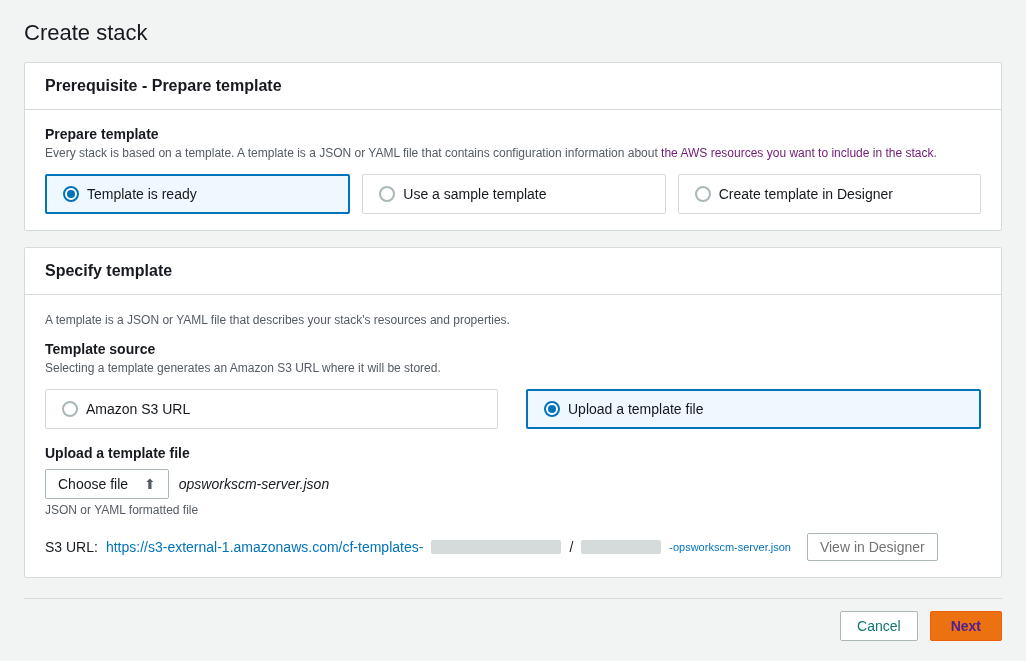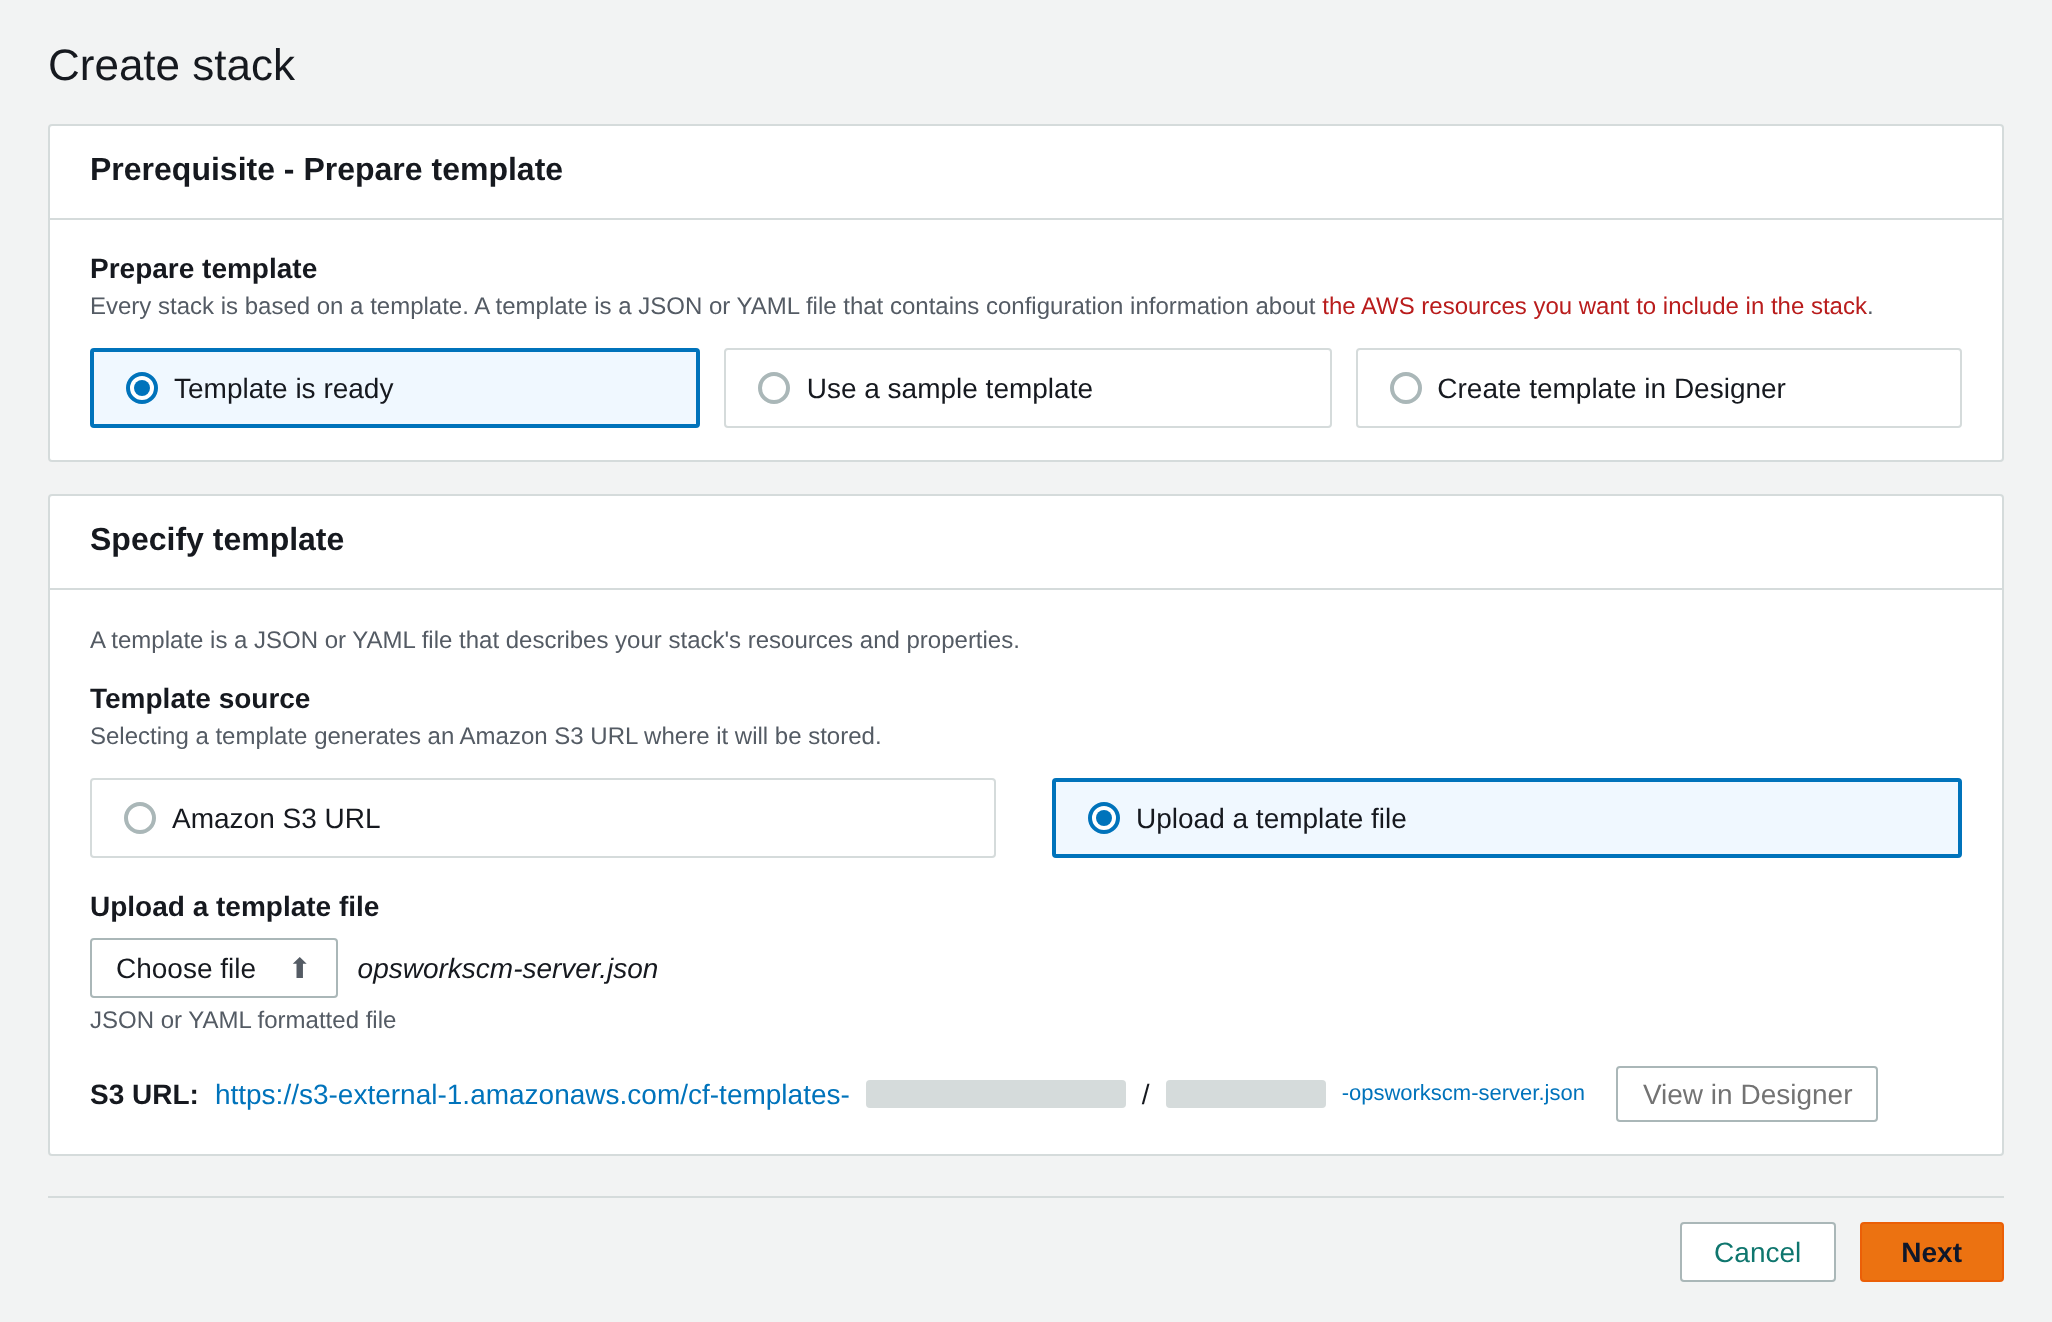--- a/index.html
+++ b/index.html
@@ -46,21 +46,21 @@
       color: #16191f;
       margin-bottom: 2px;
     }
     .field-desc {
       font-size: 12px;
       color: #545b64;
       margin-bottom: 12px;
       line-height: 1.5;
     }
     .field-desc a {
-      color: #b91c1c;
+      color: #701a75;
       text-decoration: none;
     }
     .radio-group {
       display: flex;
       gap: 12px;
       flex-wrap: wrap;
     }
     .radio-option {
       display: flex;
       align-items: center;
@@ -165,21 +165,21 @@
     }
     .s3-url-row {
       display: flex;
       align-items: center;
       gap: 8px;
       margin-top: 12px;
       flex-wrap: wrap;
     }
     .s3-url-label {
       font-size: 14px;
-      font-weight: 700;
+      font-weight: 400;
       white-space: nowrap;
     }
     .s3-url-value {
       font-size: 14px;
       color: #0073bb;
     }
     .s3-url-redacted {
       display: inline-block;
       background: #d5dbdb;
       height: 14px;
@@ -219,21 +219,21 @@
       cursor: pointer;
       color: #0f766e;
     }
     .next-btn {
       background: #ec7211;
       border: 1px solid #eb5f07;
       border-radius: 2px;
       padding: 6px 20px;
       font-size: 14px;
       cursor: pointer;
-      color: #0f172a;
+      color: #4c1d95;
       font-weight: 600;
     }
   </style>
 </head>
 <body>
 
 <div class="page-container">
 
   <h1 class="page-title">Create stack</h1>
 

